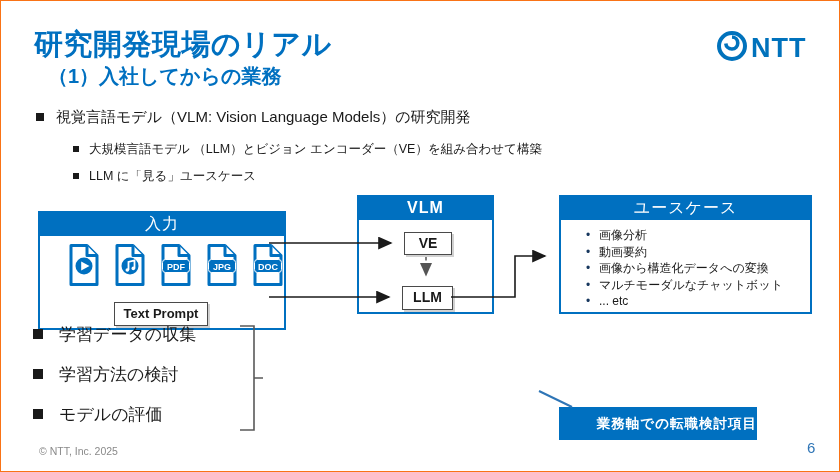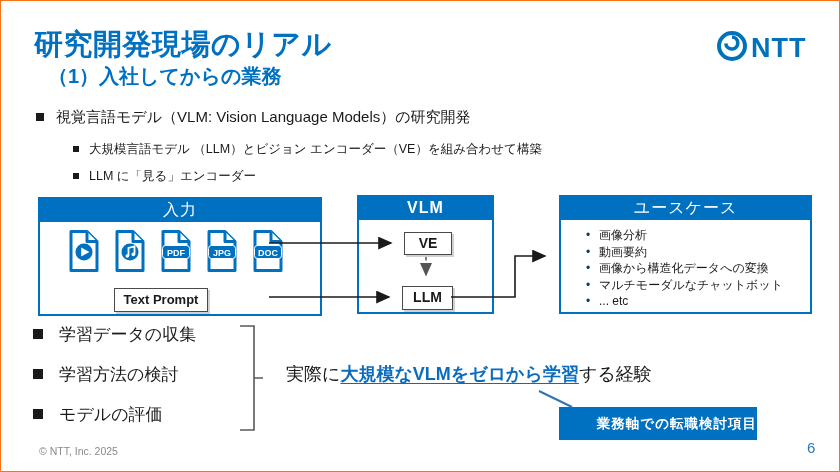--- a/index.html
+++ b/index.html
@@ -17,21 +17,21 @@
   .sq { display:inline-block; background:#1a1a1a; vertical-align:middle; margin-right:12px; }
   .b1 { position:absolute; left:35px; top:107px; font-size:15px; }
   .b1 .sq { width:8px; height:8px; margin-bottom:3px; }
   .b2 { position:absolute; left:72px; font-size:12.5px; }
   .b2 .sq { width:6px; height:6px; margin-bottom:2px; margin-right:10px; }
 
   .dbox { position:absolute; background:#fff; border:2px solid #0070C0; }
   .dbox-header { position:absolute; left:-1px; top:-1px; right:-1px; height:24px;
                  background:#0070C0; color:#fff; font-size:16px; text-align:center;
                  line-height:24px; letter-spacing:1px; }
-  .input-box   { left:37px;  top:196px; width:284px; height:119px; }
+  .input-box   { left:37px;  top:210px; width:248px; height:119px; }
   .vlm-box     { left:356px; top:194px; width:137px; height:119px;font-weight:bold; }
   .usecase-box { left:558px; top:194px; width:253px; height:119px; }
 
   .icons-row { position:absolute; left:27px; top:30px; display:flex; gap:12px; }
   .text-prompt { position:absolute; left:74px; top:89px; width:94px; height:24px;
                  border:1.5px solid #4a4a4a; background:#fff; font-size:13px; font-weight:bold;
                  text-align:center; line-height:21px; box-shadow:2px 2px 0 rgba(0,0,0,.18); }
 
   .mini-box { position:absolute; border:1.5px solid #4a4a4a; background:#fff;
               font-size:14px; text-align:center; box-shadow:2px 2px 0 rgba(0,0,0,.18); }
@@ -71,21 +71,21 @@
       <g stroke="#0072BC" fill="none">
         <circle cx="17" cy="19" r="13" stroke-width="4"></circle>
         <path d="M17 10 a 6 6 0 1 1 -6.2 6.5" stroke-width="3.6"></path>
       </g>
       <text x="36" y="30" font-size="27" font-weight="bold" fill="#0072BC" letter-spacing="1">NTT</text>
     </svg>
   </div>
 
   <div class="b1"><span class="sq"></span><span>視覚言語モデル（VLM: Vision Language Models）の研究開発</span></div>
   <div class="b2" style="top:140px;"><span class="sq"></span><span>大規模言語モデル （LLM）とビジョン エンコーダー（VE）を組み合わせて構築</span></div>
-  <div class="b2" style="top:167px;"><span class="sq"></span><span>LLM に「見る」エンコーダー</span></div>
+  <div class="b2" style="top:167px;"><span class="sq"></span><span>LLM に「見る」ユースケース</span></div>
 
   <div class="dbox input-box">
     <div class="dbox-header">入力</div>
     <div class="icons-row">
       <svg width="34" height="45" viewBox="0 0 34 45">
         <path d="M4 2.5 h16 l10 10 v29 h-26 z" fill="#fff" stroke="#0070C0" stroke-width="3" stroke-linejoin="round"></path>
         <path d="M20 2.5 v10 h10" fill="#fff" stroke="#0070C0" stroke-width="3" stroke-linejoin="round"></path>
         <circle cx="17" cy="23" r="8.5" fill="#0070C0"></circle>
         <path d="M14.2 18.5 L22.5 23 L14.2 27.5 z" fill="#fff"></path>
       </svg>
@@ -148,23 +148,20 @@
           <span class="dot">•</span>
           <span>... etc</span>
         </div>
     </div>
   </div>
 
   <div class="work-item" style="top:322px;"><span class="sq"></span><span>学習データの収集</span></div>
   <div class="work-item" style="top:362px;"><span class="sq"></span><span>学習方法の検討</span></div>
   <div class="work-item" style="top:402px;"><span class="sq"></span><span>モデルの評価</span></div>
 
-  <div class="summary">
-    <span>実際に</span><span class="hl">大規模なVLMをゼロから学習</span><span>する経験</span>
-  </div>
 
   <div class="callout-box">業務軸での転職検討項目</div>
 
   <div class="footer">© NTT, Inc.  2025</div>
   <div class="page-num">6</div>
 
   <svg class="overlay" width="840" height="472" viewBox="0 0 840 472">
     <defs>
       <marker id="ah" markerWidth="10" markerHeight="9" refX="8" refY="4" orient="auto">
         <path d="M0,0 L9,4 L0,8 z" fill="#1a1a1a"></path>

